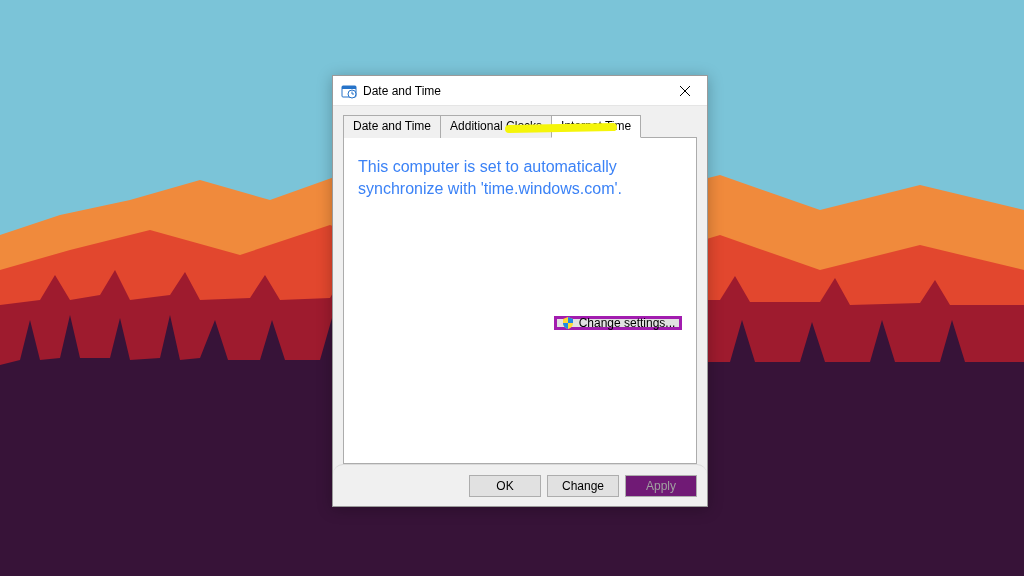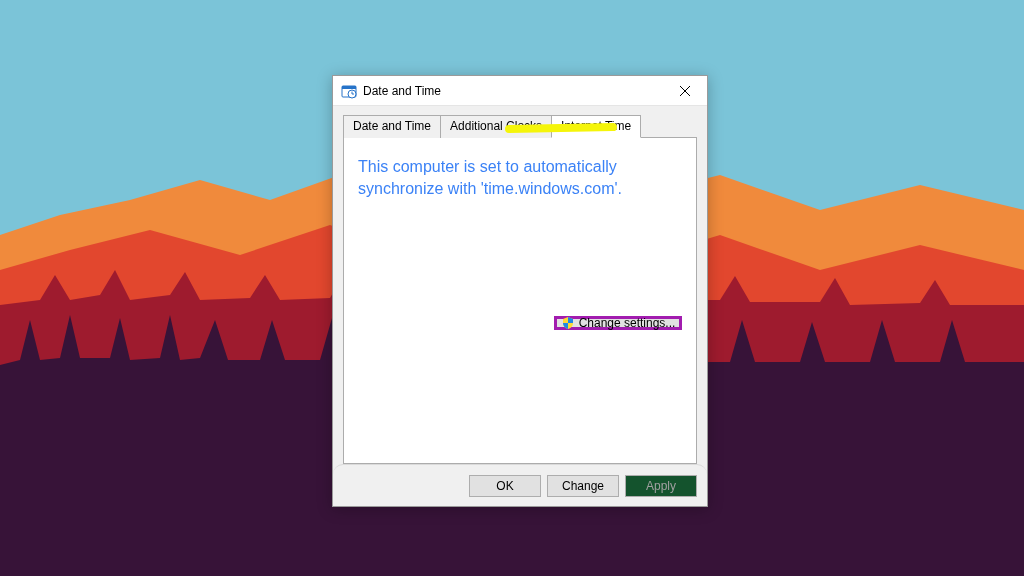--- a/index.html
+++ b/index.html
@@ -136,21 +136,21 @@
       border: 1px solid #ADADAD;
       background: #E1E1E1;
       font-size: 12px;
       display: inline-flex;
       align-items: center;
       justify-content: center;
       cursor: default;
     }
     .std-btn.disabled {
       color: #A0A0A0;
-      background: #14532d;
+      background: #701a75;
       text-align: center;
     }
     
     .highlight-marker {
       position: absolute;
       left: 172px;
       top: 18px;
       width: 112px;
       height: 8px;
       background: #F5F50A;

